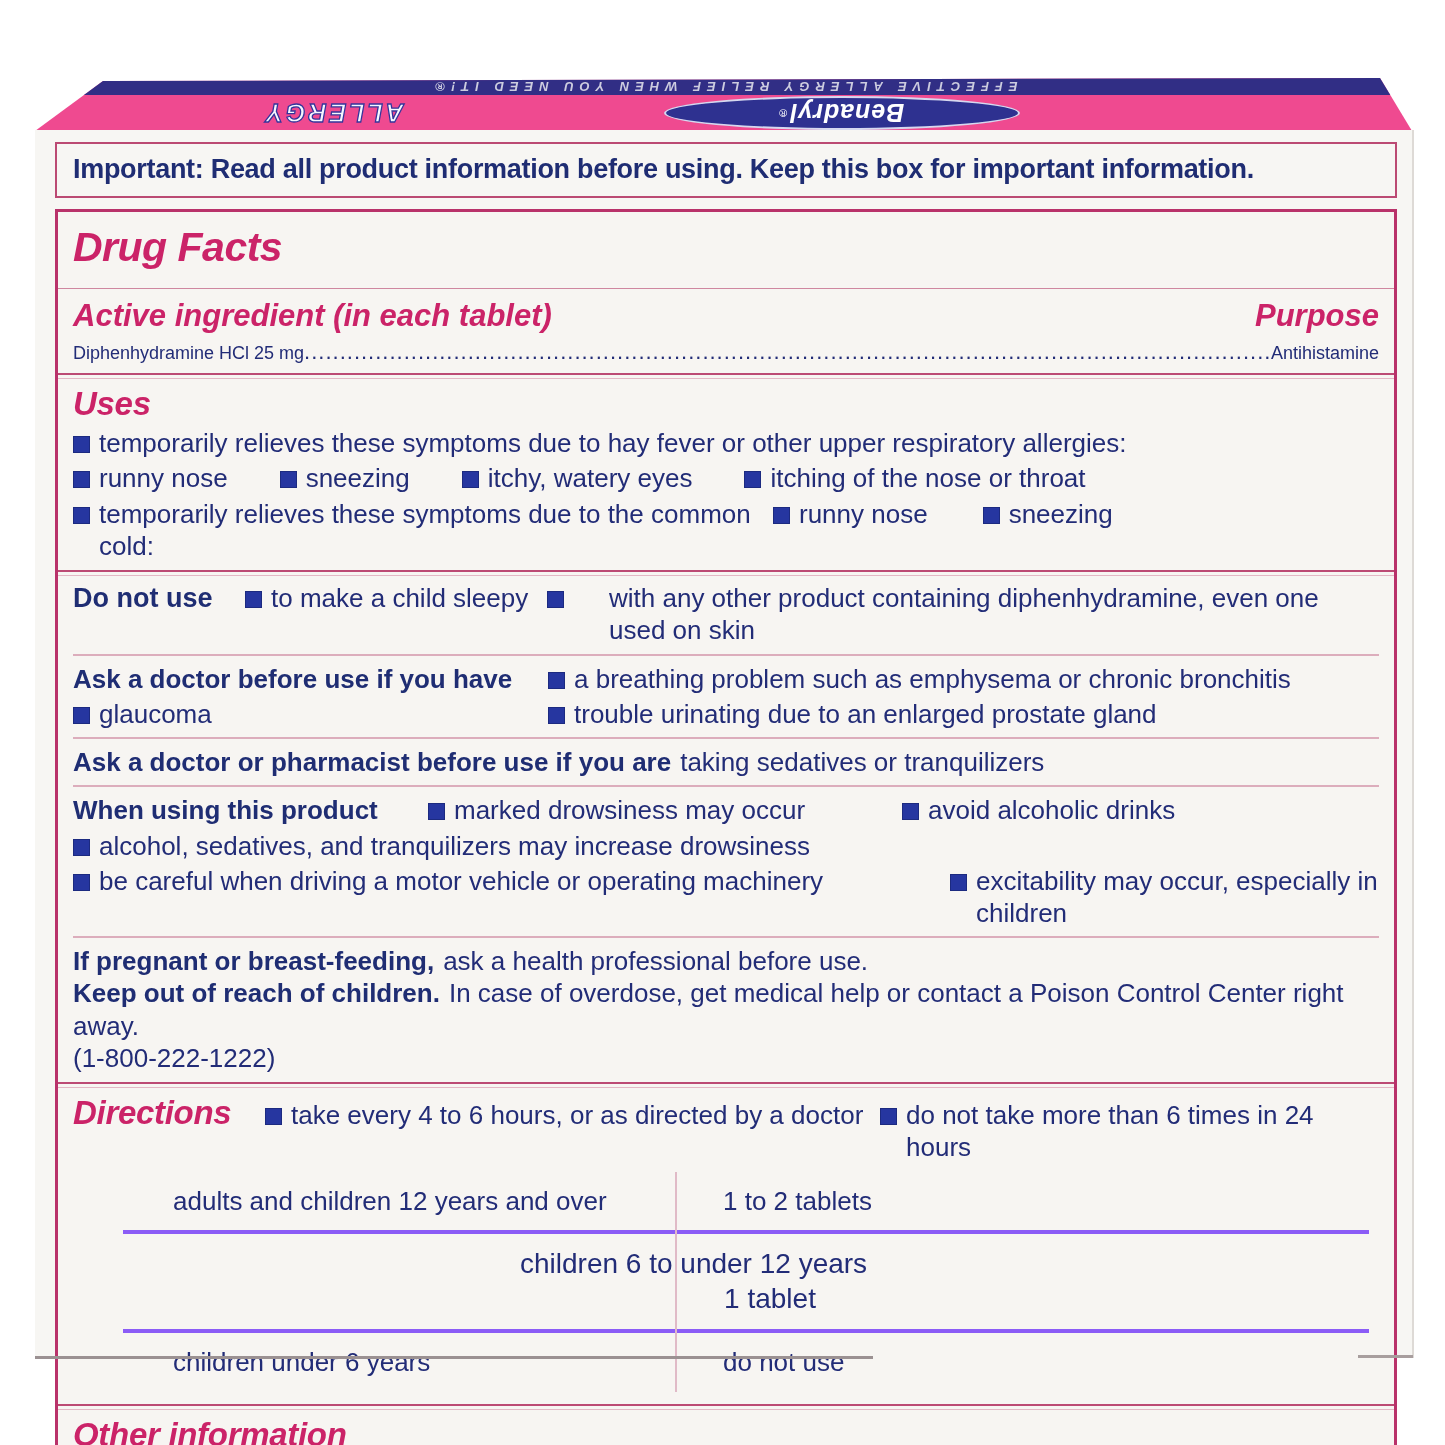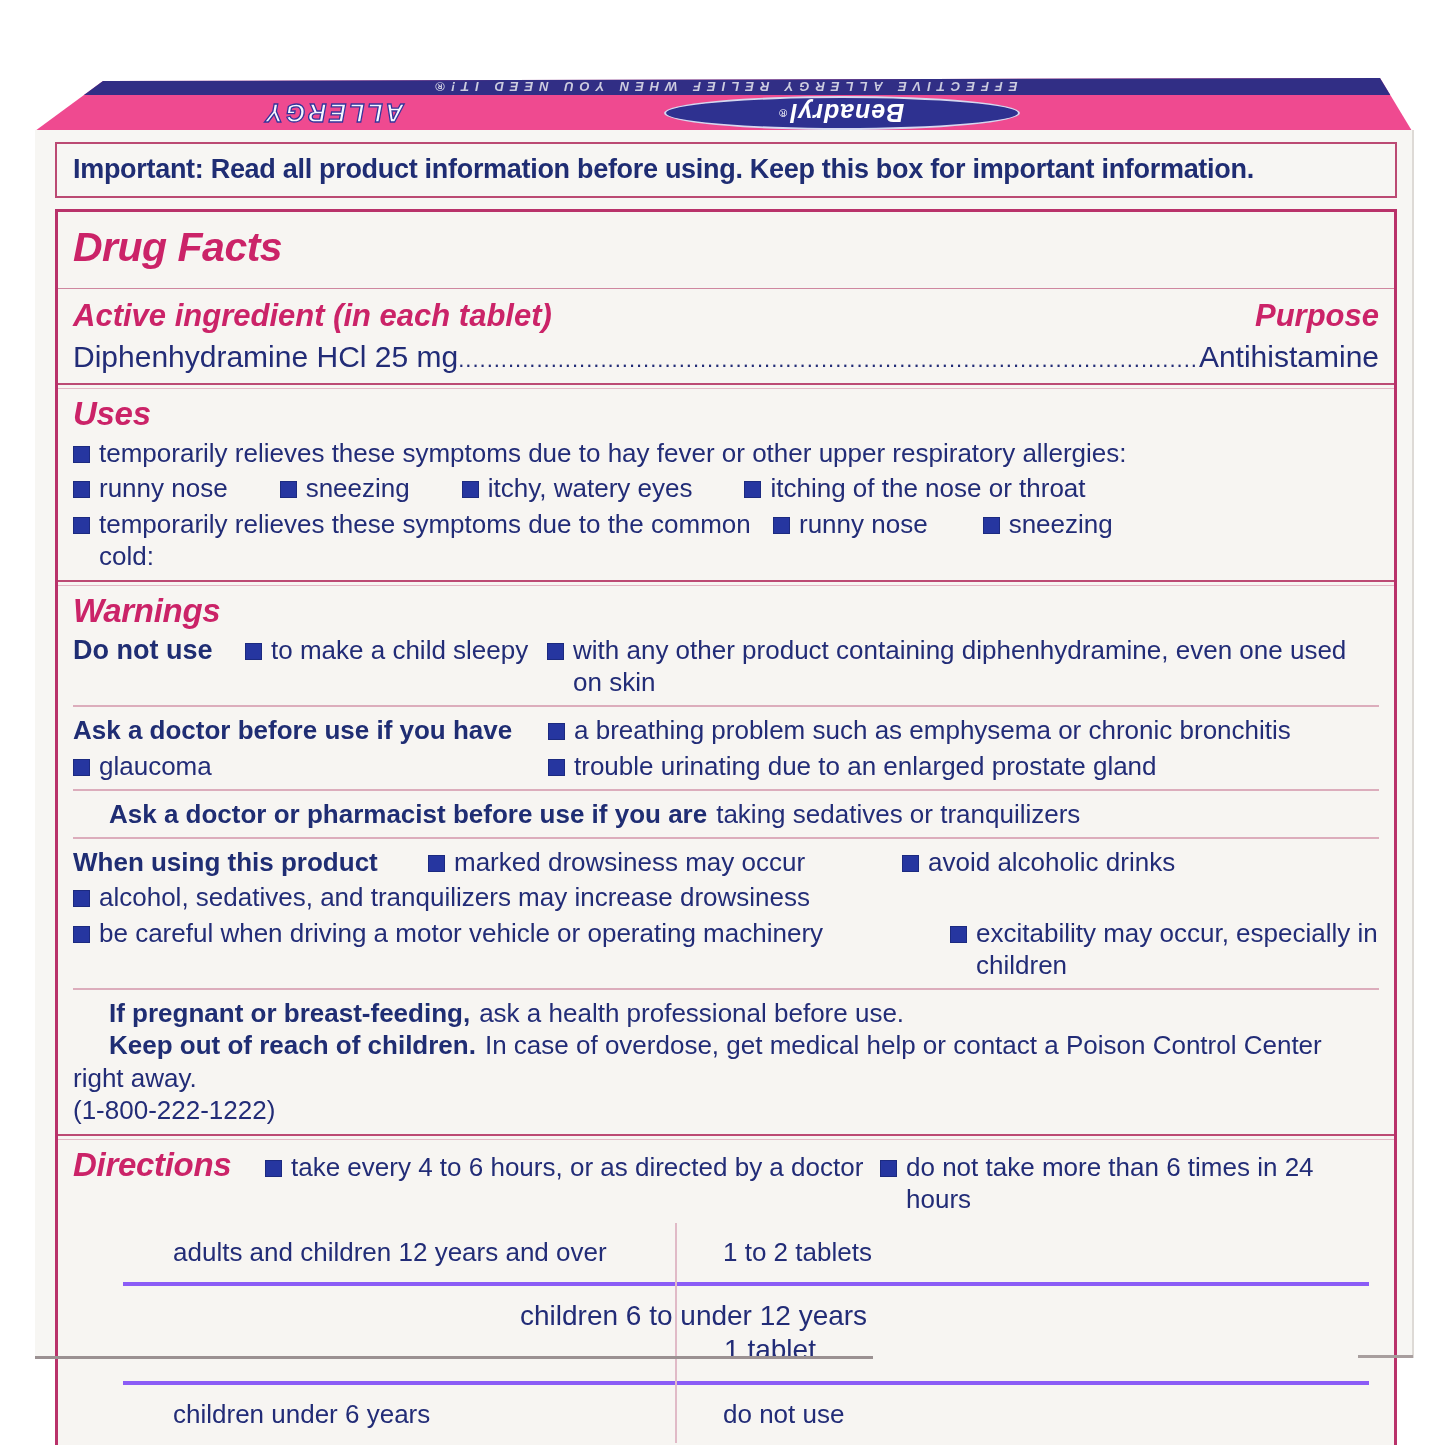--- a/index.html
+++ b/index.html
@@ -37,21 +37,21 @@
   .sep-thin{border-top:1.5px solid #cf87a0;height:0;margin:0 0;}
   .ldiv{border-top:2px solid #dcadbc;margin:7px 0 7px 0;}
 
   .row{display:flex;align-items:flex-start;}
   .b{font-weight:bold;color:#1f2d73;}
   .t{color:#222c77;}
   body{font-size:26px;}
   .sec, .imp-box{font-size:26px;line-height:1.24;}
 
   .ai-head{display:flex;justify-content:space-between;font-size:31px;padding-top:2px;}
-  .ai-line{display:flex;align-items:baseline;font-size:30px;margin-top:3px;}
+  .ai-line{display:flex;align-items:baseline;font-size:18px;margin-top:3px;}
   .leader{flex:1;overflow:hidden;white-space:nowrap;color:#222c77;}
   .leader::after{content:"....................................................................................................................................................................................................................";font-size:22px;letter-spacing:1px;}
 
   .sec-h{font-size:33px;line-height:1.15;margin-bottom:4px;letter-spacing:-0.3px;}
   .bitem{display:inline-flex;align-items:baseline;white-space:nowrap;}
   .sq{width:15px;height:15px;background:#2636a0;display:inline-block;flex:none;margin-right:9px;
       position:relative;top:1px;border:1px solid #1c2a80;}
   .indent1{margin-left:35px;}
   .gapr{display:flex;gap:52px;flex-wrap:nowrap;margin:3px 0;}
   .mt2{margin-top:3px;}
@@ -67,21 +67,21 @@
   .dir-a{width:615px;flex:none;}
   .dose-table{position:relative;margin:8px 10px 4px 50px;}
   .vline{position:absolute;left:552px;top:0;bottom:0;width:2px;background:#e0bac7;}
   .dt-row{display:flex;align-items:center;border-bottom:4px solid #8b5cf6;padding:13px 0;}
   .dt-row:last-child{border-bottom:none;}
   .dt-age{width:502px;flex:none;padding-left:50px;}
   .dt-dose{padding-left:48px;}
   .dt-big{font-size:28px;flex-direction:column;}
 
   .oi-item{margin:4px 0;display:flex;align-items:baseline;}
-  .sp{margin-right:9px;margin-left:36px;}
+  .sp{margin-right:9px;}
 </style>
 </head>
 <body>
 
 <div class="stage">
 
   <div class="band">
     <div class="band-inner">
       <div class="brand-area">
         <span class="brand-oval">
@@ -159,29 +159,28 @@
             </span>
           <span class="bitem">
               <i class="sq"></i>
               <span class="t">sneezing</span>
             </span>
         </div>
       </div>
       <div class="sep"></div>
 
       <div class="sec">
-        <div class="h-pink sec-h">Warnings</div>
 
         <div class="row">
           <span class="b w-dnu-label">Do not use</span>
           <span class="bitem w-dnu-a">
               <i class="sq"></i>
               <span class="t">to make a child sleepy</span>
             </span>
-          <span class="bitem" style="white-space:normal;">
+          <span class="bitem" style="white-space:normal;gap:36px;">
               <i class="sq"></i>
               <span class="t">with any other product containing diphenhydramine, even one used on skin</span>
             </span>
         </div>
 
         <div class="ldiv"></div>
 
         <div class="row">
           <span class="b w-have-label">Ask a doctor before use if you have</span>
           <span class="bitem" style="white-space:normal;">

